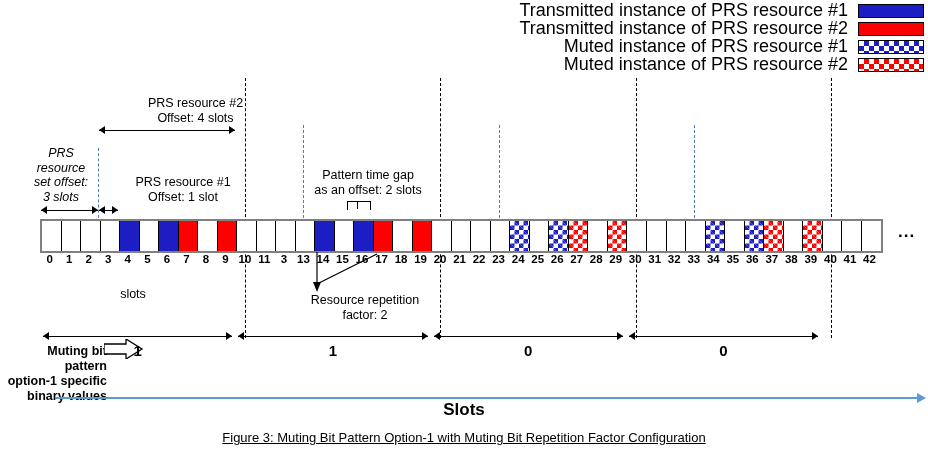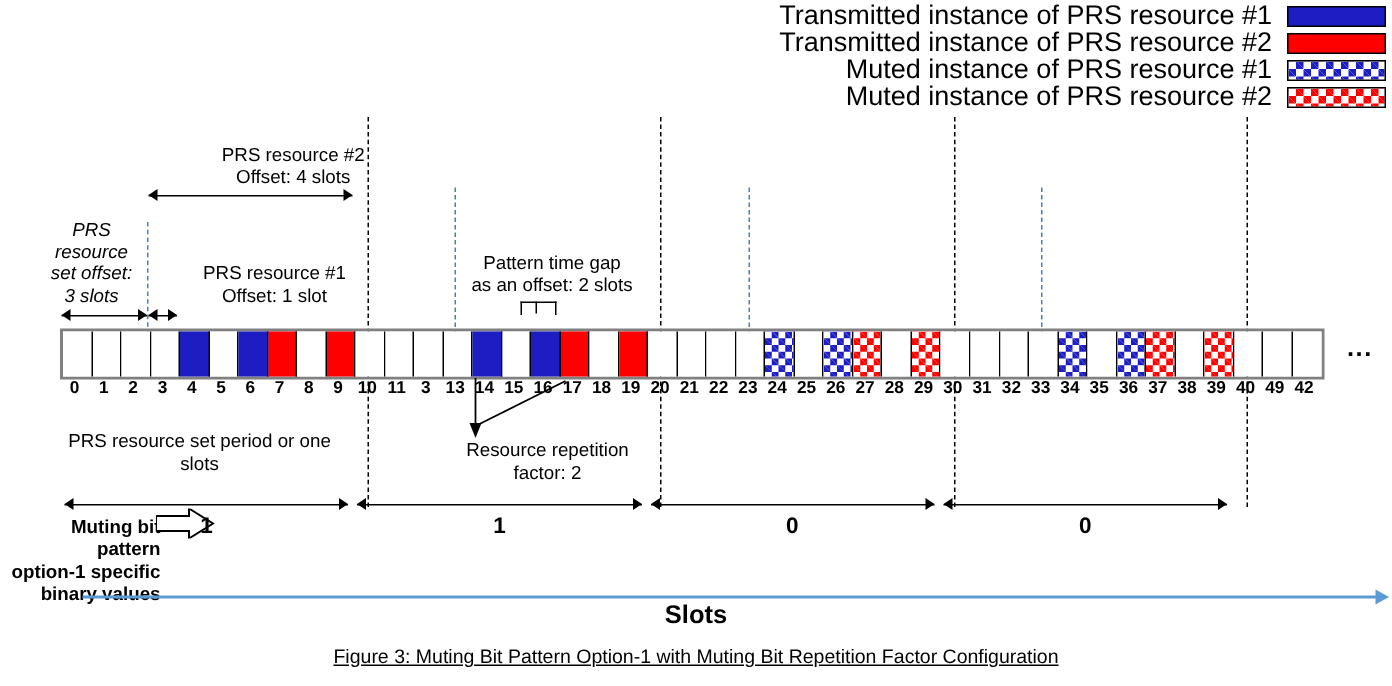--- a/index.html
+++ b/index.html
@@ -243,27 +243,26 @@
     <div class="snum">31</div>
     <div class="snum">32</div>
     <div class="snum">33</div>
     <div class="snum">34</div>
     <div class="snum">35</div>
     <div class="snum">36</div>
     <div class="snum">37</div>
     <div class="snum">38</div>
     <div class="snum">39</div>
     <div class="snum">40</div>
-    <div class="snum">49</div>
+    <div class="snum">41</div>
     <div class="snum">42</div>
   </div>
 <div class="abs" id="ellipsis">...</div>
 
 <div class="abs txt" style="left:28px;top:287px;width:210px;">
-  <div>PRS resource set period or one</div>
   <div>slots</div>
 </div>
 
 <div class="abs txt" style="left:290px;top:293px;width:150px;">
   <div>Resource repetition</div>
   <div>factor: 2</div>
 </div>
 <svg class="abs" style="left:305px;top:252px;" width="80" height="42">
   <line x1="72" y1="2" x2="12" y2="32" stroke="#000" stroke-width="1.2"></line>
   <line x1="12" y1="0" x2="12" y2="34" stroke="#000" stroke-width="1.2"></line>

